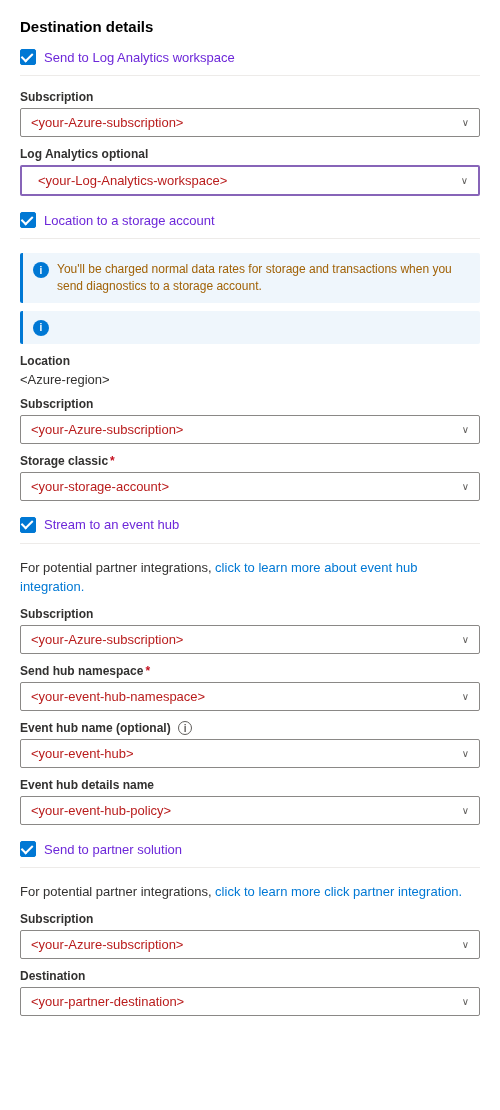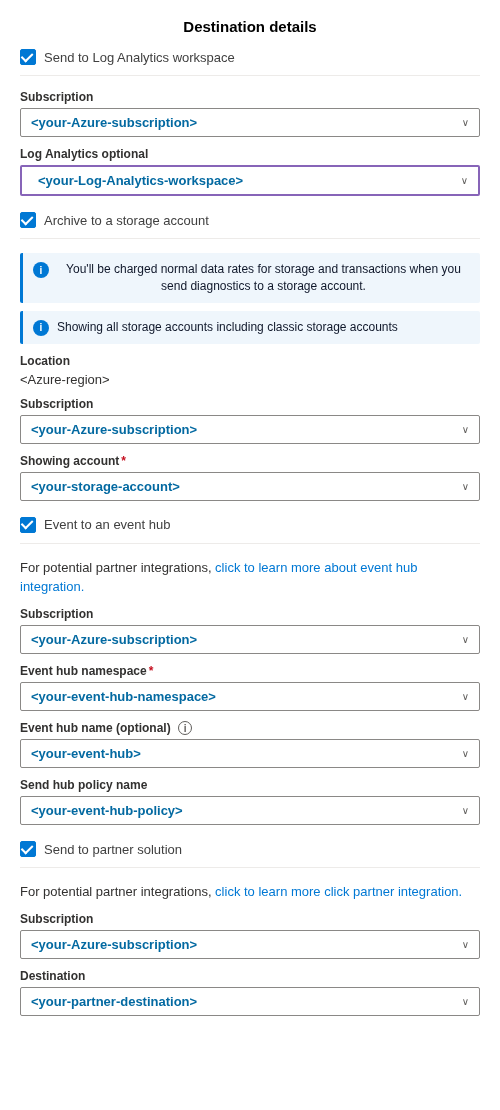--- a/index.html
+++ b/index.html
@@ -10,21 +10,20 @@
       background: #fff;
       width: 500px;
       min-height: 1110px;
       padding: 18px 20px;
     }
     .page-title {
       font-size: 15px;
       font-weight: 600;
       margin-bottom: 14px;
       color: #000;
-      text-align: center;
     }
     .divider {
       border: none;
       border-top: 1px solid #edebe9;
       margin: 10px 0 14px 0;
     }
     .checkbox-row {
       display: flex;
       align-items: center;
       gap: 8px;
@@ -44,21 +43,21 @@
     .checkbox-box::after {
       content: '';
       display: block;
       width: 9px;
       height: 5px;
       border-left: 2px solid #fff;
       border-bottom: 2px solid #fff;
       transform: rotate(-45deg) translateY(-2px);
     }
     .checkbox-label {
-      color: #404040;
+      color: #6d28d9;
       font-size: 13px;
     }
     .field-label {
       font-size: 12px;
       color: #323130;
       margin-bottom: 4px;
       margin-top: 10px;
       font-weight: bold;
     }
     .field-label .required {
@@ -90,23 +89,22 @@
       cursor: pointer;
       font-size: 13px;
       color: #323130;
       border-radius: 2px;
     }
     .dropdown .chevron {
       font-size: 10px;
       color: #605e5c;
     }
     .dropdown-value {
-      color: #0369a1;
-      font-size: 13px;
-      font-weight: bold;
+      color: #b91c1c;
+      font-size: 13px;
     }
     .info-box {
       background: #eff6fc;
       border-left: 3px solid #0078d4;
       padding: 8px 10px;
       margin-bottom: 8px;
       border-radius: 2px;
       display: flex;
       gap: 8px;
       align-items: flex-start;
@@ -120,23 +118,22 @@
       align-items: center;
       justify-content: center;
       color: #fff;
       font-size: 10px;
       font-weight: 700;
       flex-shrink: 0;
       margin-top: 1px;
     }
     .info-box .info-text {
       font-size: 12px;
-      color: #0f172a;
+      color: #a16207;
       line-height: 1.4;
-      text-align: center;
     }
     .location-value {
       font-size: 13px;
       color: #323130;
       margin-bottom: 0;
     }
     .section-gap {
       margin-top: 16px;
     }
     .partner-text {
@@ -171,87 +168,86 @@
   <div class="field-label">Log Analytics optional</div>
   <div class="dropdown" style="border-color:#8764b8; border-width:2px;padding-left:16px;">
     <span class="dropdown-value">&lt;your-Log-Analytics-workspace&gt;</span>
     <span class="chevron">∨</span>
   </div>
 </div>
 
 <div class="section-gap">
   <div class="checkbox-row">
     <div class="checkbox-box"></div>
-    <span class="checkbox-label">Archive to a storage account</span>
+    <span class="checkbox-label">Location to a storage account</span>
   </div>
   <hr class="divider">
 
   <div class="info-box">
     <div class="i-icon">i</div>
     <span class="info-text">You'll be charged normal data rates for storage and transactions when you send diagnostics to a storage account.</span>
   </div>
 
   <div class="info-box">
     <div class="i-icon">i</div>
-    <span class="info-text">Showing all storage accounts including classic storage accounts</span>
   </div>
 
   <div class="field-label">Location</div>
   <div class="location-value">&lt;Azure-region&gt;</div>
 
   <div class="field-label">Subscription</div>
   <div class="dropdown">
     <span class="dropdown-value">&lt;your-Azure-subscription&gt;</span>
     <span class="chevron">∨</span>
   </div>
 
   <div class="field-label">
-    <span>Showing account</span><span class="required">*</span>
+    <span>Storage classic</span><span class="required">*</span>
   </div>
   <div class="dropdown">
     <span class="dropdown-value">&lt;your-storage-account&gt;</span>
     <span class="chevron">∨</span>
   </div>
 </div>
 
 <div class="section-gap">
   <div class="checkbox-row">
     <div class="checkbox-box"></div>
-    <span class="checkbox-label">Event to an event hub</span>
+    <span class="checkbox-label">Stream to an event hub</span>
   </div>
   <hr class="divider">
 
   <div class="partner-text">
     <span>For potential partner integrations, </span><a href="#">click to learn more about event hub integration.</a>
   </div>
 
   <div class="field-label">Subscription</div>
   <div class="dropdown">
     <span class="dropdown-value">&lt;your-Azure-subscription&gt;</span>
     <span class="chevron">∨</span>
   </div>
 
   <div class="field-label">
-    <span>Event hub namespace</span><span class="required">*</span>
+    <span>Send hub namespace</span><span class="required">*</span>
   </div>
   <div class="dropdown">
     <span class="dropdown-value">&lt;your-event-hub-namespace&gt;</span>
     <span class="chevron">∨</span>
   </div>
 
   <div class="field-label">
     <span>Event hub name (optional)</span>
     <span class="info-icon">i</span>
   </div>
   <div class="dropdown">
     <span class="dropdown-value">&lt;your-event-hub&gt;</span>
     <span class="chevron">∨</span>
   </div>
 
-  <div class="field-label">Send hub policy name</div>
+  <div class="field-label">Event hub details name</div>
   <div class="dropdown">
     <span class="dropdown-value">&lt;your-event-hub-policy&gt;</span>
     <span class="chevron">∨</span>
   </div>
 </div>
 
 <div class="section-gap">
   <div class="checkbox-row">
     <div class="checkbox-box"></div>
     <span class="checkbox-label">Send to partner solution</span>

